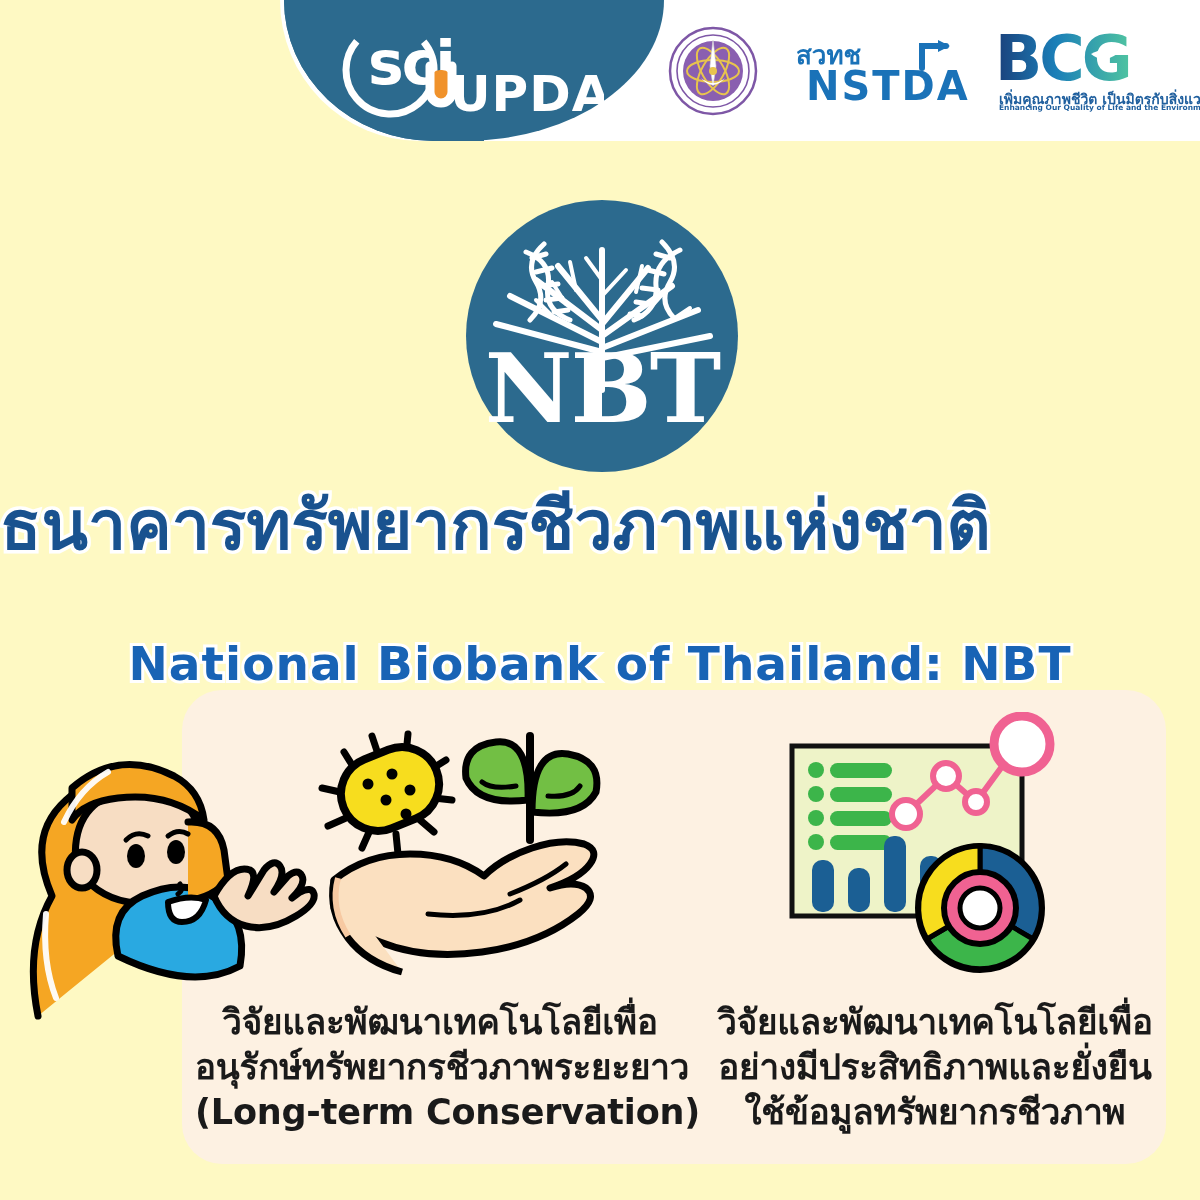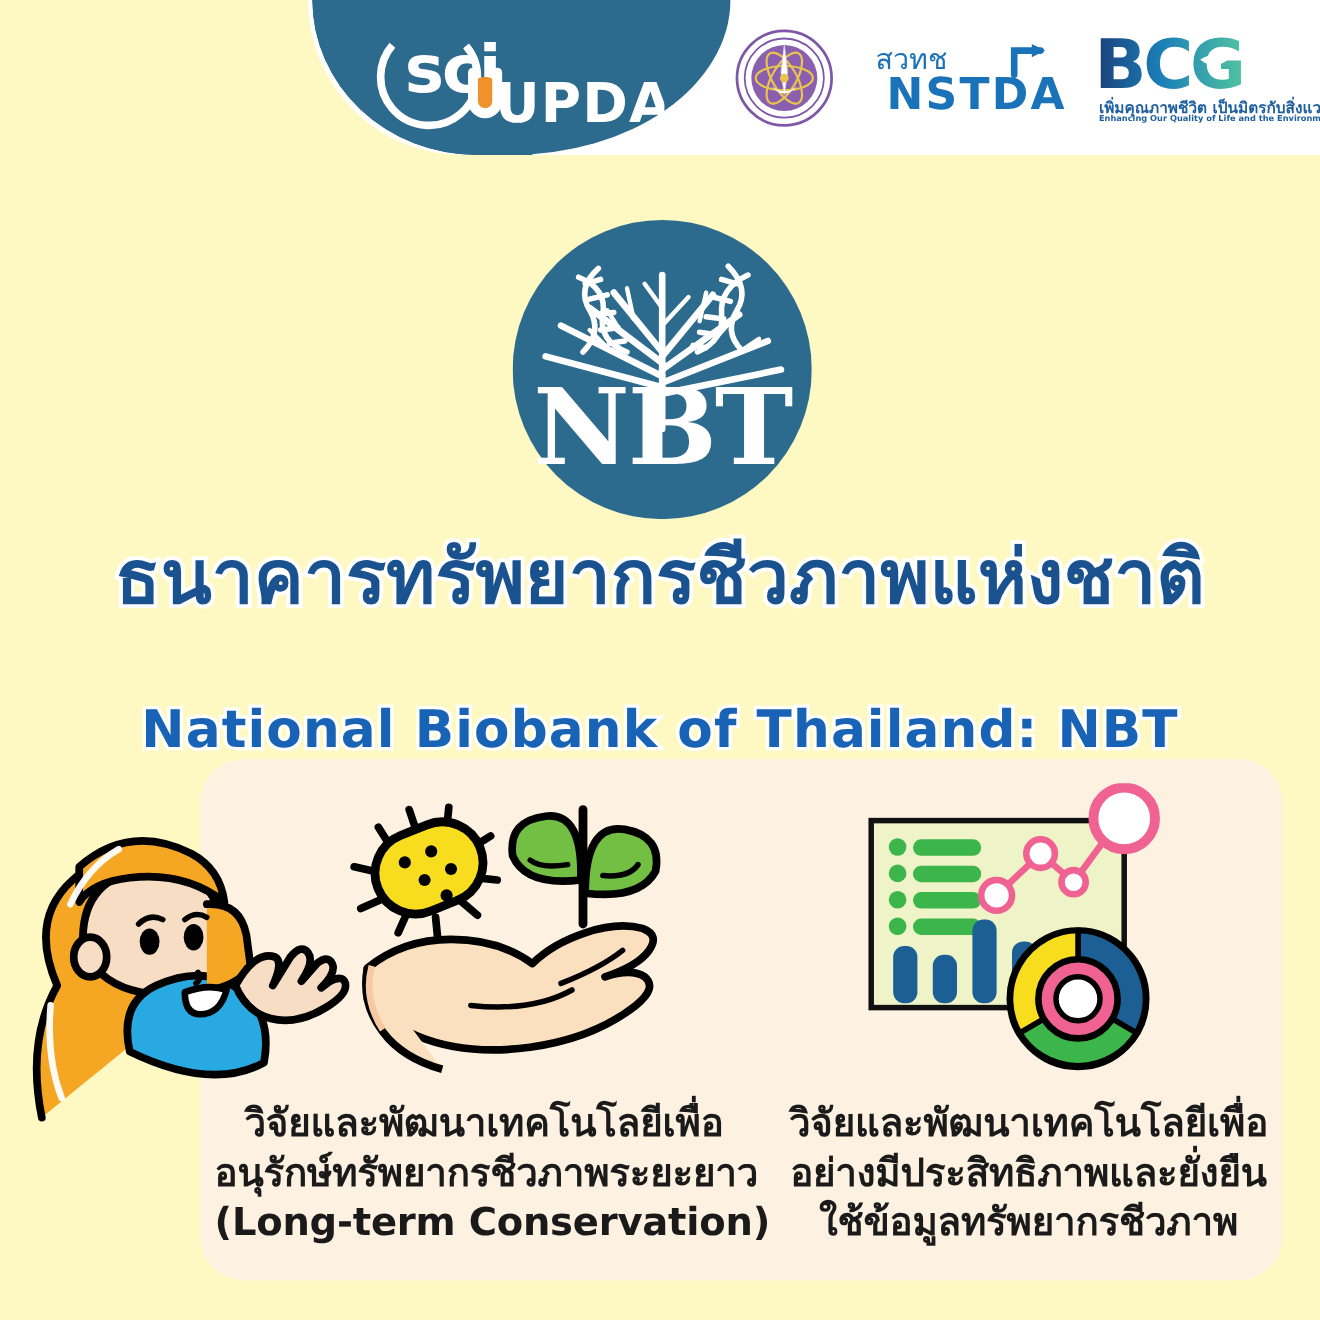--- a/index.html
+++ b/index.html
@@ -77,21 +77,21 @@
     position: absolute;
     left: 788px;
     top: 42px;
     width: 170px;
     height: 62px;
   }
   .nstda-thai {
     position: absolute;
     left: 8px; top: 0;
     font-size: 26px;
-    font-weight: 400;
+    font-weight: 700;
     color: #1a72b8;
     letter-spacing: 0px;
     line-height: 1;
   }
   .nstda-en {
     position: absolute;
     left: 18px; top: 24px;
     font-size: 40px;
     font-weight: 700;
     color: #1a72b8;
@@ -134,21 +134,21 @@
     width: 272px;
     height: 272px;
   }
 
   
   .title-th {
     position: absolute;
     left: 0;
     top: 492px;
     width: 1200px;
-    text-align: center;
+    text-align: left;
     font-size: 68px;
     font-weight: 700;
     color: #19528f;
     line-height: 1;
     -webkit-text-stroke: 7px #ffffff;
     paint-order: stroke fill;
     white-space: nowrap;
   }
   .title-en {
     position: absolute;

